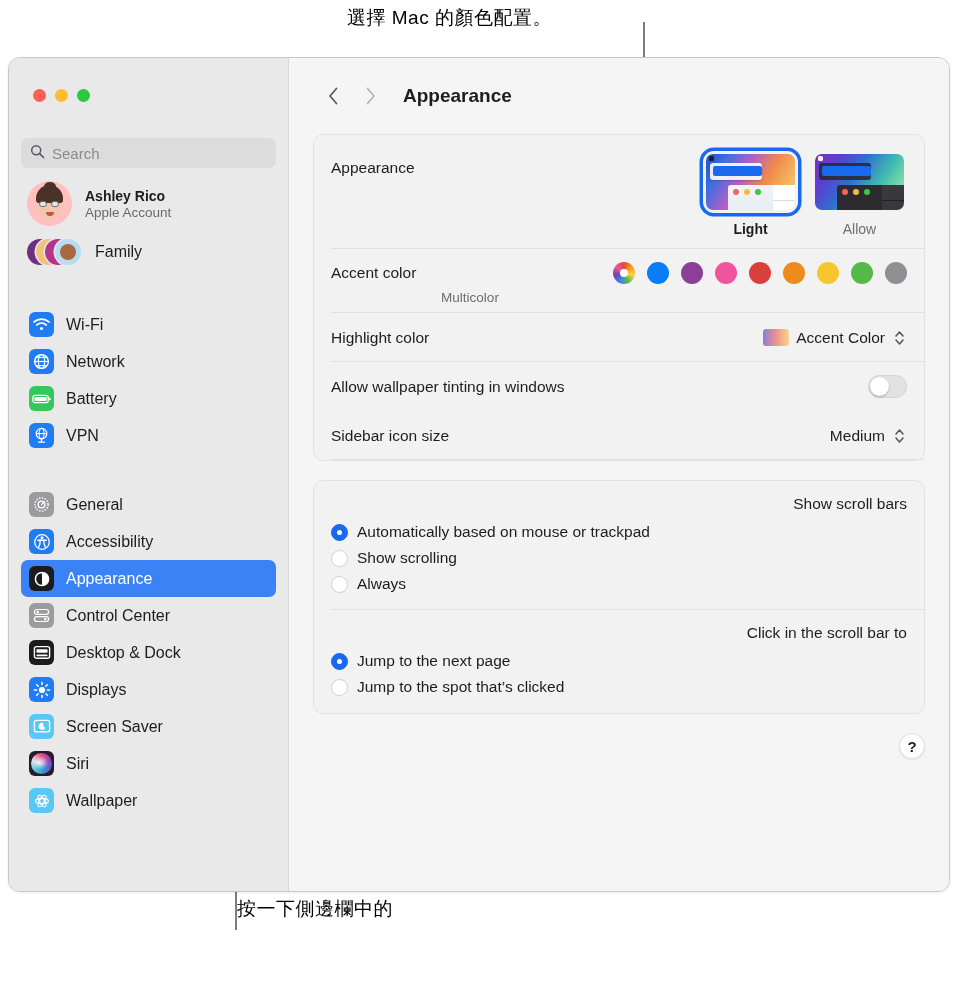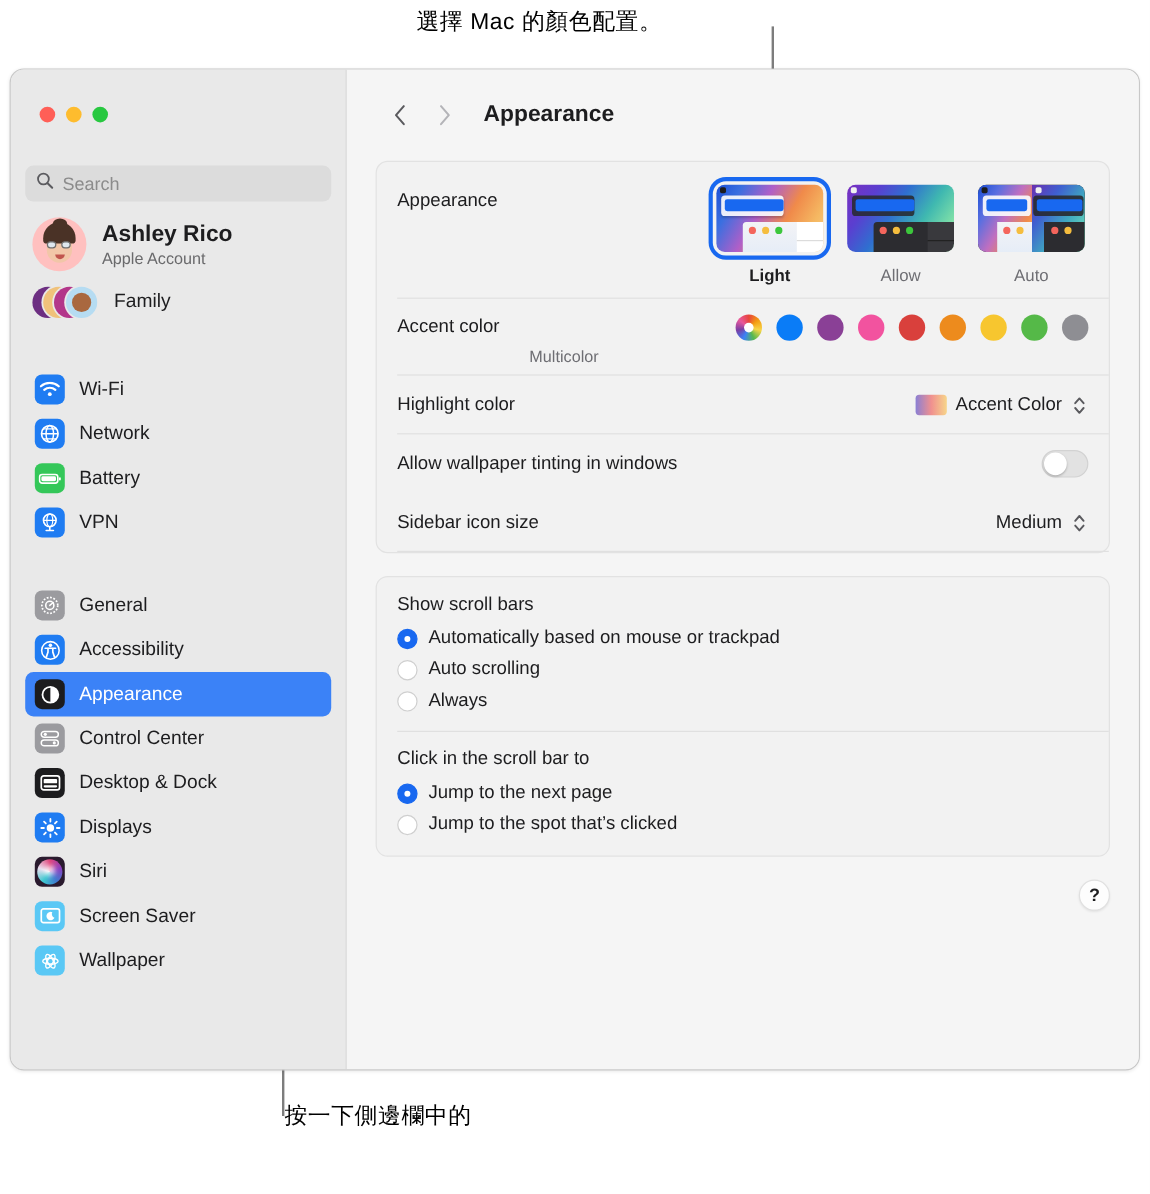--- a/index.html
+++ b/index.html
@@ -20,21 +20,21 @@
     white-space: nowrap;
   }
   .callout-line-top {
     position: absolute;
     left: 643px; top: 22px;
     width: 2px; height: 135px;
     background: #7d7d7d;
   }
   .callout-bottom {
     position: absolute;
-    left: 237px; top: 916px;
+    left: 237px; top: 894px;
     font-size: 19px;
     color: #000;
     line-height: 30px;
     letter-spacing: 0.5px;
     white-space: nowrap;
   }
   .callout-line-bottom {
     position: absolute;
     left: 235px; top: 610px;
     width: 2px; height: 320px;
@@ -121,21 +121,21 @@
     border: 1.3px solid #6f6f6f; border-radius: 3px;
     background: #dfe8ef;
   }
   .avatar .gl-l { left: 12px; }
   .avatar .gl-r { left: 24px; }
   .avatar .mouth {
     position: absolute; left: 19px; top: 31px;
     width: 8px; height: 4px; background: #c1554e; border-radius: 0 0 5px 5px;
   }
   .acct-text { display: flex; flex-direction: column; gap: 1px; }
-  .acct-name { font-size: 19px; font-weight: bold; color: #1d1d1f; }
+  .acct-name { font-size: 14px; font-weight: bold; color: #1d1d1f; }
   .acct-sub { font-size: 13.5px; color: #6a6a6c; }
 
   .family-row {
     display: flex; align-items: center;
     gap: 10px;
     padding: 7px 6px;
     border-radius: 7px;
   }
   .family-avatars {
     width: 58px; height: 30px; position: relative; flex: 0 0 auto;
@@ -290,21 +290,21 @@
     width: 19px; height: 19px; border-radius: 50%;
     background: #fff; box-shadow: 0 1px 2px rgba(0,0,0,0.25);
   }
 
   
   .radio-block { padding: 14px 17px 13px 17px; position: relative; }
   .radio-block.sep::after {
     content: ""; position: absolute; left: 17px; right: 0; bottom: 0;
     height: 1px; background: #e0e0e0;
   }
-  .block-title { font-size: 15.5px; color: #1d1d1f; margin-bottom: 6px; }
+  .block-title { font-size: 15.5px; color: #1d1d1f; margin-bottom: 6px; text-align: right; }
   .radio-item { display: flex; align-items: center; gap: 9px; height: 26px; }
   .radio {
     width: 17px; height: 17px; border-radius: 50%;
     background: #fff; border: 1px solid #cfcfcf;
     flex: 0 0 auto; position: relative;
   }
   .radio.on { background: #1868f0; border-color: #1868f0; }
   .radio.on::after {
     content: ""; position: absolute; left: 5px; top: 5px;
     width: 5px; height: 5px; border-radius: 50%; background: #fff;
@@ -491,34 +491,34 @@
               <line x1="3.7" y1="3.7" x2="5.2" y2="5.2"></line>
                 <line x1="12.8" y1="12.8" x2="14.3" y2="14.3"></line>
               <line x1="14.3" y1="3.7" x2="12.8" y2="5.2"></line>
                 <line x1="5.2" y1="12.8" x2="3.7" y2="14.3"></line>
             </g>
           </svg>
         </span>
         <span class="sb-label">Displays</span>
       </div>
       <div class="sb-item">
-        <span class="sb-icon" style="background:#2a1a2e;overflow:hidden">
-          <span style="position:absolute;inset:2px;border-radius:50%;background:conic-gradient(#e0447c,#8a3fc0,#3f7ad0,#3fc8d0,#e8e0f0,#e0447c)"></span>
-          <span style="position:absolute;left:8px;top:7px;width:9px;height:9px;border-radius:50%;background:rgba(255,255,255,0.75);filter:blur(2px)"></span>
-        </span>
-        <span class="sb-label">Siri</span>
-      </div>
-      <div class="sb-item">
         <span class="sb-icon" style="background:#5ac8f5">
           <svg width="18" height="15" viewBox="0 0 18 15">
             <rect x="1.4" y="1.4" width="15.2" height="11.4" rx="1.8" fill="none" stroke="#fff" stroke-width="1.4"></rect>
             <path d="M10.6 4.2 A3.5 3.5 0 1 0 12.4 8.8 A3.2 3.2 0 0 1 10.6 4.2 Z" fill="#fff"></path>
           </svg>
         </span>
         <span class="sb-label">Screen Saver</span>
+      </div>
+      <div class="sb-item">
+        <span class="sb-icon" style="background:#2a1a2e;overflow:hidden">
+          <span style="position:absolute;inset:2px;border-radius:50%;background:conic-gradient(#e0447c,#8a3fc0,#3f7ad0,#3fc8d0,#e8e0f0,#e0447c)"></span>
+          <span style="position:absolute;left:8px;top:7px;width:9px;height:9px;border-radius:50%;background:rgba(255,255,255,0.75);filter:blur(2px)"></span>
+        </span>
+        <span class="sb-label">Siri</span>
       </div>
       <div class="sb-item">
         <span class="sb-icon" style="background:#5ac8f5">
           <svg width="18" height="18" viewBox="0 0 18 18">
             <g fill="none" stroke="#fff" stroke-width="1.15">
               <circle cx="9" cy="9" r="2.5"></circle>
               <ellipse cx="9" cy="9" rx="6.4" ry="2.6"></ellipse>
               <ellipse cx="9" cy="9" rx="6.4" ry="2.6" transform="rotate(60 9 9)"></ellipse>
               <ellipse cx="9" cy="9" rx="6.4" ry="2.6" transform="rotate(120 9 9)"></ellipse>
             </g>
@@ -587,43 +587,20 @@
                 <span style="position:absolute;right:0;bottom:0;width:22px;top:31px;background:#39393d"></span>
                 <span style="position:absolute;right:0;top:46px;width:22px;height:1px;background:#222"></span>
                 <span style="position:absolute;left:27px;top:35px;width:6px;height:6px;border-radius:50%;background:#f4655c"></span>
                 <span style="position:absolute;left:38px;top:35px;width:6px;height:6px;border-radius:50%;background:#f5bd3e"></span>
                 <span style="position:absolute;left:49px;top:35px;width:6px;height:6px;border-radius:50%;background:#3cc73c"></span>
               </span>
             </span>
             <span class="theme-name">Allow</span>
           </div>
 
-          <div class="theme">
-            <span class="thumb-wrap">
-              <span class="thumb" style="background:#222">
-                <span style="position:absolute;left:0;top:0;width:50%;height:100%;overflow:hidden;background:linear-gradient(120deg,#1a4fd6 0%,#5a6fe0 25%,#c06fc0 50%,#f08a4a 75%,#f7c07a 100%)">
-                  <span style="position:absolute;left:3px;top:2px;width:5px;height:5px;border-radius:1.5px;background:#1c1c1e"></span>
-                  <span style="position:absolute;left:4px;top:9px;width:90%;height:17px;border-radius:3px;background:rgba(250,250,252,0.92)"></span>
-                  <span style="position:absolute;left:7px;top:12px;width:34px;height:10px;border-radius:2px;background:#1868f0"></span>
-                  <span style="position:absolute;left:16px;bottom:0;right:0;top:31px;background:linear-gradient(180deg,#f3f3f6,#e6edf7)"></span>
-                  <span style="position:absolute;left:21px;top:35px;width:6px;height:6px;border-radius:50%;background:#f4655c"></span>
-                  <span style="position:absolute;left:32px;top:35px;width:6px;height:6px;border-radius:50%;background:#f5bd3e"></span>
-                </span>
-                <span style="position:absolute;right:0;top:0;width:50%;height:100%;overflow:hidden;background:linear-gradient(125deg,#6a2fb0 0%,#3f5fd0 30%,#3fa8c0 60%,#6fe0b8 90%)">
-                  <span style="position:absolute;left:3px;top:2px;width:5px;height:5px;border-radius:1.5px;background:#f0f0f0"></span>
-                  <span style="position:absolute;left:1px;top:9px;width:95%;height:17px;border-radius:3px;background:rgba(40,42,48,0.9)"></span>
-                  <span style="position:absolute;left:4px;top:12px;width:38px;height:10px;border-radius:2px;background:#1868f0"></span>
-                  <span style="position:absolute;left:10px;bottom:0;right:0;top:31px;background:#2c2c30"></span>
-                  <span style="position:absolute;left:16px;top:35px;width:6px;height:6px;border-radius:50%;background:#f4655c"></span>
-                  <span style="position:absolute;left:27px;top:35px;width:6px;height:6px;border-radius:50%;background:#f5bd3e"></span>
-                </span>
-              </span>
-            </span>
-            <span class="theme-name">Auto</span>
-          </div>
 
         </div>
       </div>
 
       <div class="row accent-row row-sep">
         <div class="accent-line">
           <span class="row-label">Accent color</span>
           <div class="swatches">
             <span class="sw multi"></span>
             <span class="sw" style="background:#0a7cf7"></span>
@@ -678,21 +655,21 @@
 
     <div class="card">
       <div class="radio-block sep">
         <div class="block-title">Show scroll bars</div>
         <div class="radio-item">
           <span class="radio on"></span>
           <span class="radio-label">Automatically based on mouse or trackpad</span>
         </div>
         <div class="radio-item">
           <span class="radio"></span>
-          <span class="radio-label">Auto scrolling</span>
+          <span class="radio-label">Show scrolling</span>
         </div>
         <div class="radio-item">
           <span class="radio"></span>
           <span class="radio-label">Always</span>
         </div>
       </div>
       <div class="radio-block">
         <div class="block-title">Click in the scroll bar to</div>
         <div class="radio-item">
           <span class="radio on"></span>

